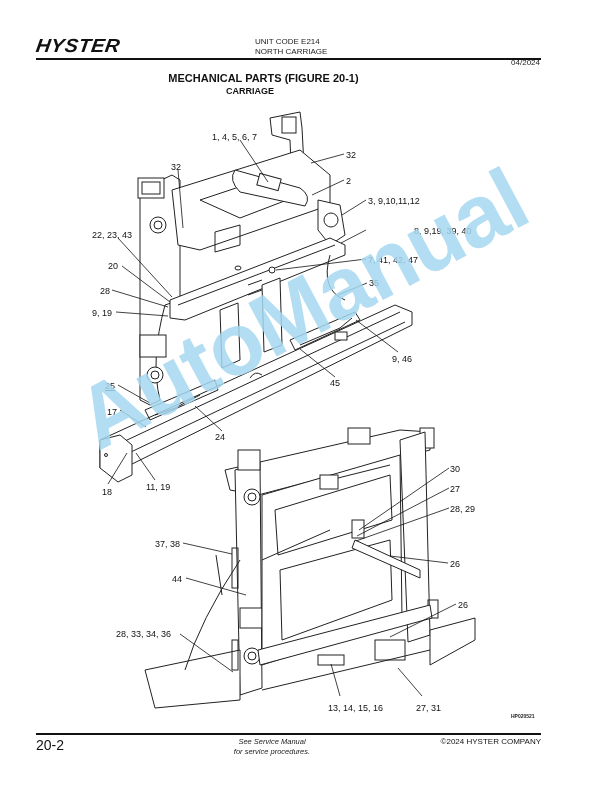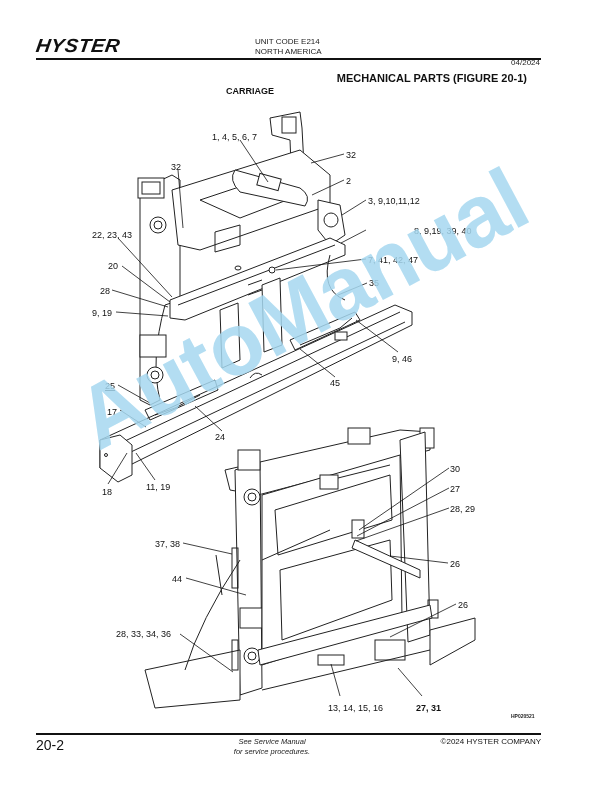--- a/index.html
+++ b/index.html
@@ -7,21 +7,21 @@
          font-family: "Liberation Sans", sans-serif; color: #111; }
   .page { position: absolute; left: 0; top: 0; width: 612px; height: 792px; background: #fff; }
 
   .logo { position: absolute; left: 36px; top: 34px; font-family: "Liberation Sans", sans-serif;
           font-weight: 900; font-style: italic; font-size: 20px; letter-spacing: 0.5px;
           transform: skewX(-8deg) scaleY(0.95); color: #111; }
   .unit-code { position: absolute; left: 255px; top: 37px; font-size: 8px; line-height: 10px; color: #222; }
   .header-date { position: absolute; right: 72px; top: 58px; font-size: 8px; color: #222; }
   .header-rule { position: absolute; left: 36px; top: 58px; width: 505px; height: 2px; background: #111; }
 
-  .title { position: absolute; left: 0; width: 527px; top: 72px; text-align: right;
+  .title { position: absolute; left: 0; width: 527px; top: 72px; text-align: center;
            font-weight: bold; font-size: 11px; color: #111; }
   .subtitle { position: absolute; left: 0; width: 500px; top: 86px; text-align: center;
               font-weight: bold; font-size: 9px; color: #111; }
 
   .callout { position: absolute; font-size: 9px; color: #111; white-space: nowrap; line-height: 10px; }
 
   .figure-id { position: absolute; left: 511px; top: 713px; font-size: 5px; font-weight: bold; color: #222; }
 
   .footer-rule { position: absolute; left: 36px; top: 733px; width: 505px; height: 2px; background: #111; }
   .page-num { position: absolute; left: 36px; top: 737px; font-size: 14px; color: #111; }
@@ -35,21 +35,21 @@
                pointer-events: none; letter-spacing: -1px; }
 </style>
 </head>
 <body>
 
 <div class="page">
 
   <div class="logo">HYSTER</div>
   <div class="unit-code">
     <div>UNIT CODE E214</div>
-    <div>NORTH AMERICA</div>
+    <div>NORTH CARRIAGE</div>
   </div>
   <div class="header-date">04/2024</div>
   <div class="header-rule"></div>
 
   <div class="title">MECHANICAL PARTS (FIGURE 20-1)</div>
   <div class="subtitle">CARRIAGE</div>
 
   <svg width="612" height="792" viewBox="0 0 612 792" style="position:absolute;left:0;top:0;" fill="none" stroke="#222" stroke-width="1">
 
     <path d="M270 118 L300 112 L302 128 L305 185 L292 190 L290 140 L272 135 Z" fill="#fff"></path>
@@ -194,21 +194,21 @@
   <div class="callout" style="left:146px;top:482px;">11, 19</div>
   <div class="callout" style="left:450px;top:464px;">30</div>
   <div class="callout" style="left:450px;top:484px;text-align:right;">27</div>
   <div class="callout" style="left:450px;top:504px;">28, 29</div>
   <div class="callout" style="left:155px;top:539px;">37, 38</div>
   <div class="callout" style="left:450px;top:559px;">26</div>
   <div class="callout" style="left:172px;top:574px;">44</div>
   <div class="callout" style="left:458px;top:600px;">26</div>
   <div class="callout" style="left:116px;top:629px;">28, 33, 34, 36</div>
   <div class="callout" style="left:328px;top:703px;">13, 14, 15, 16</div>
-  <div class="callout" style="left:416px;top:703px;font-weight:bold;">27, 31</div>
+  <div class="callout" style="left:416px;top:703px;">27, 31</div>
 
   <div class="watermark">AutoManual</div>
 
   <div class="figure-id">HP020521</div>
 
   <div class="footer-rule"></div>
   <div class="page-num">20-2</div>
   <div class="footer-note">
     <div>See Service Manual</div>
     <div>for service procedures.</div>

